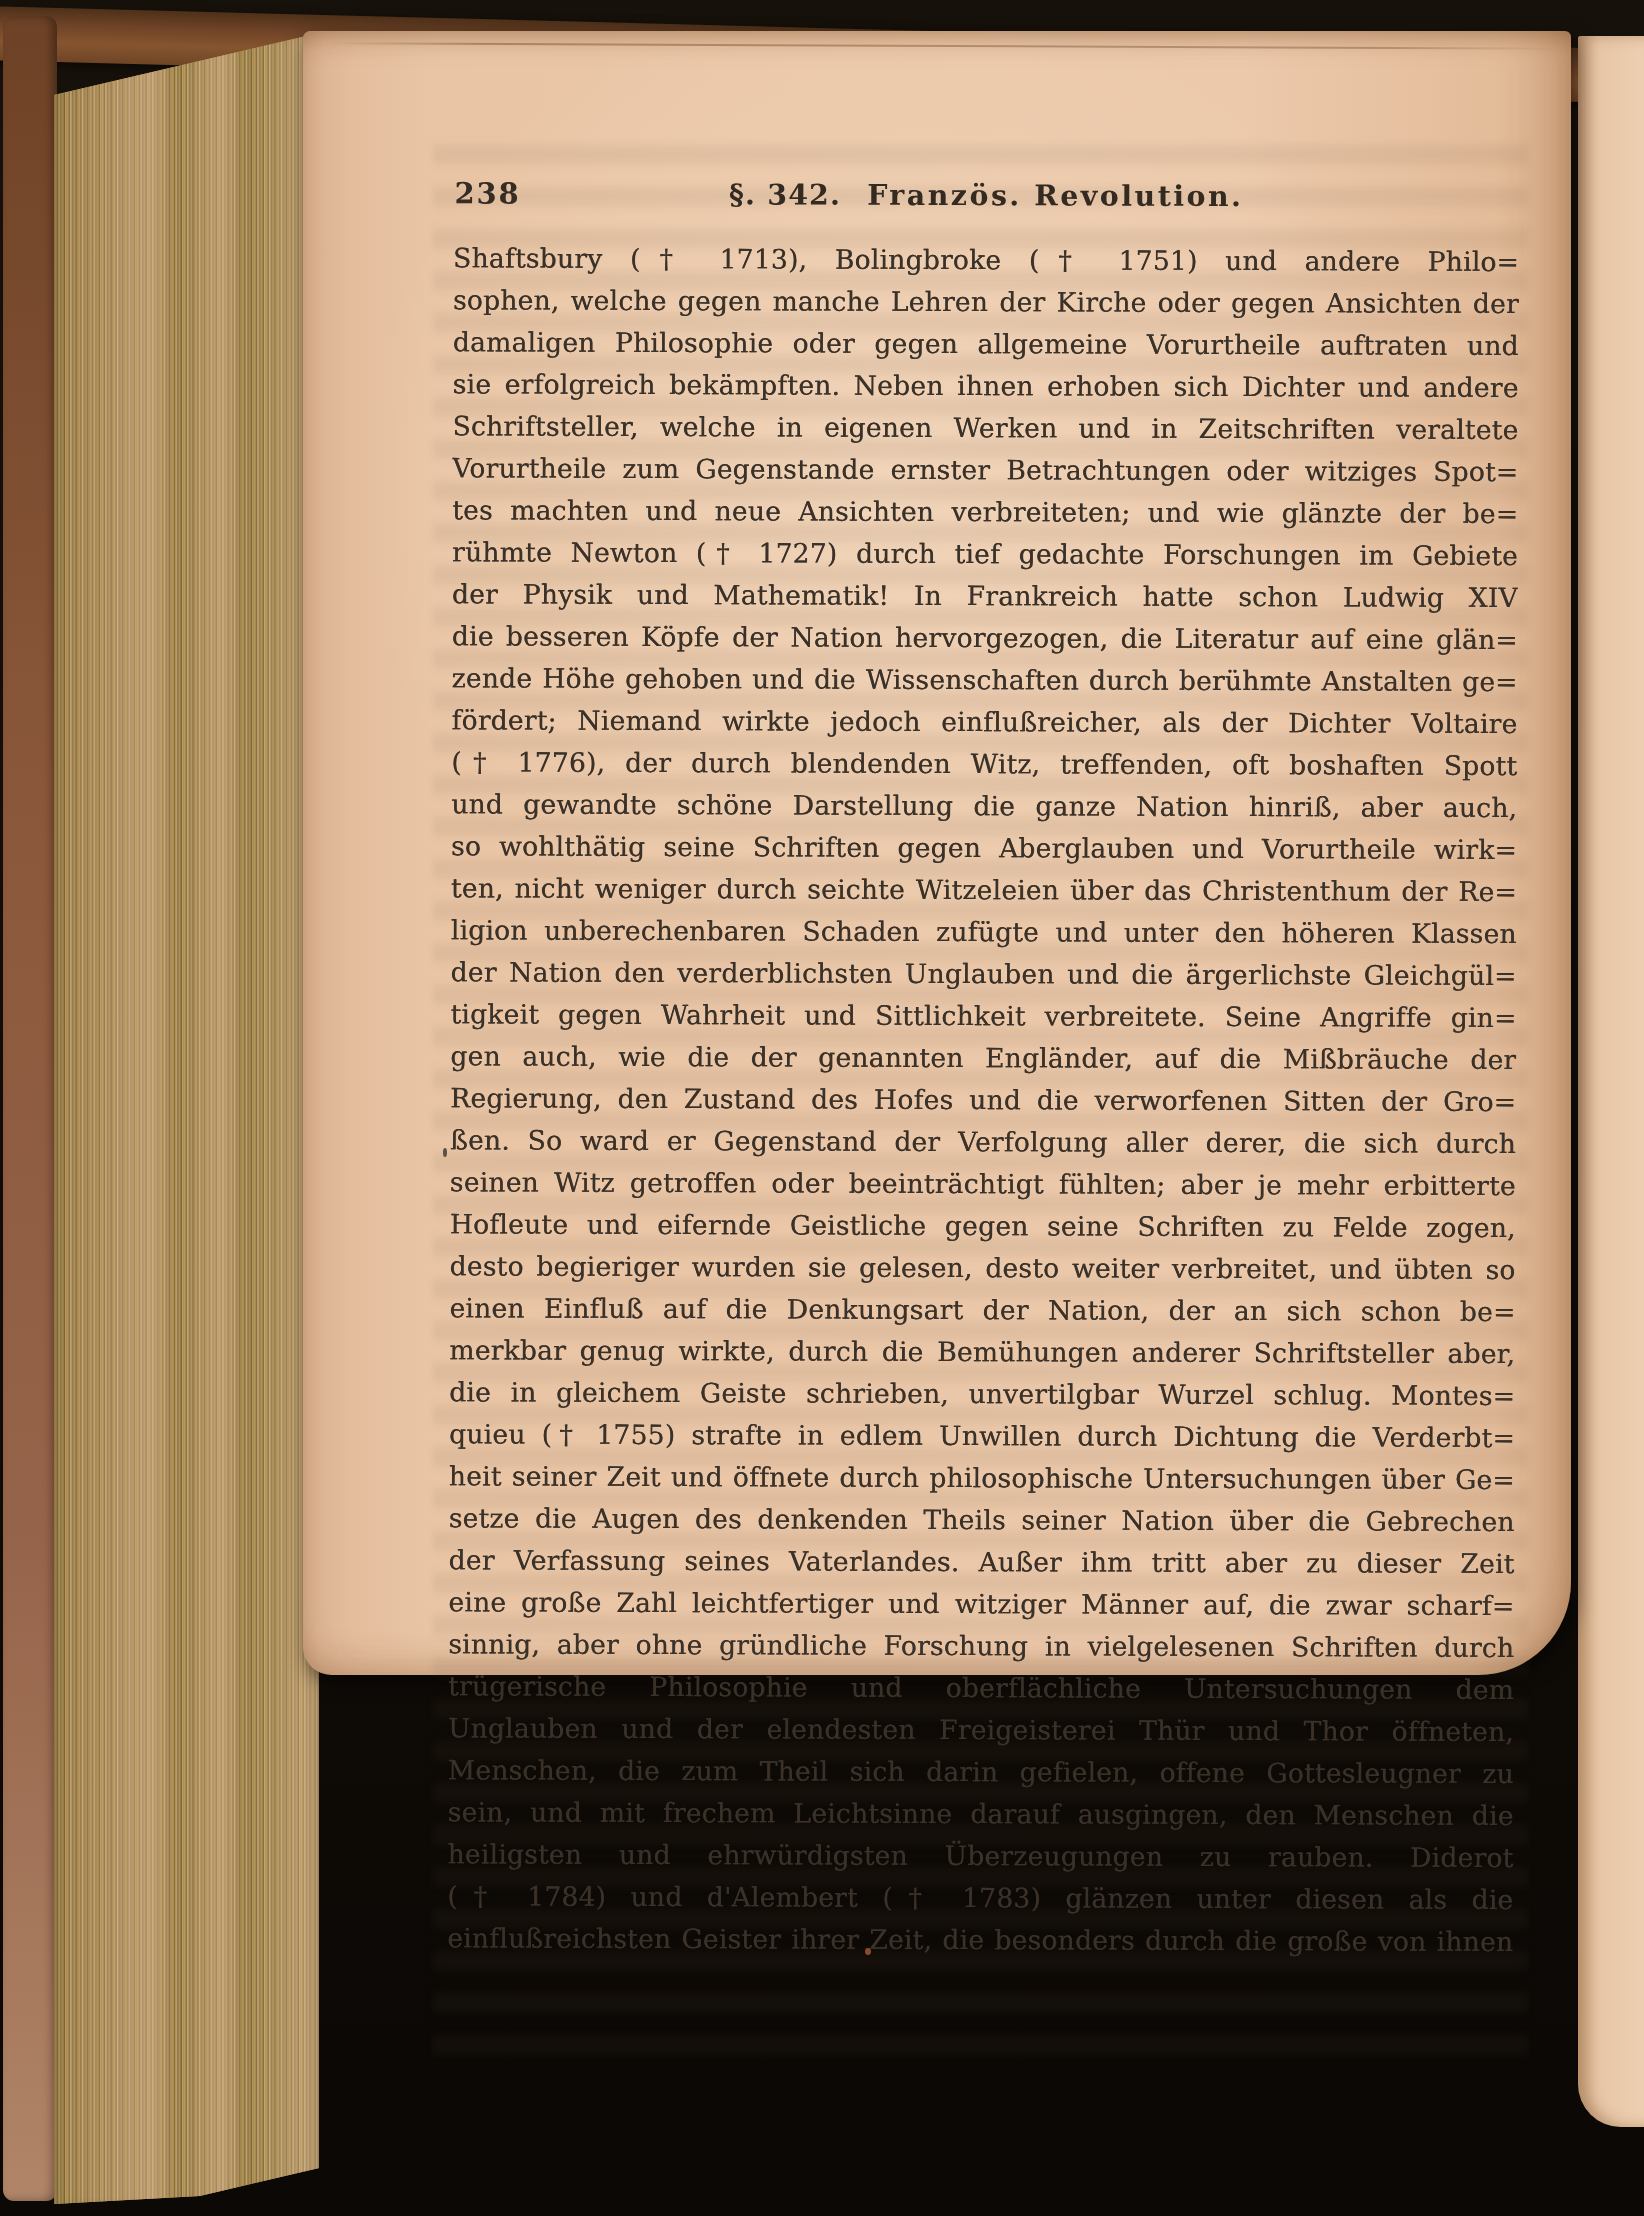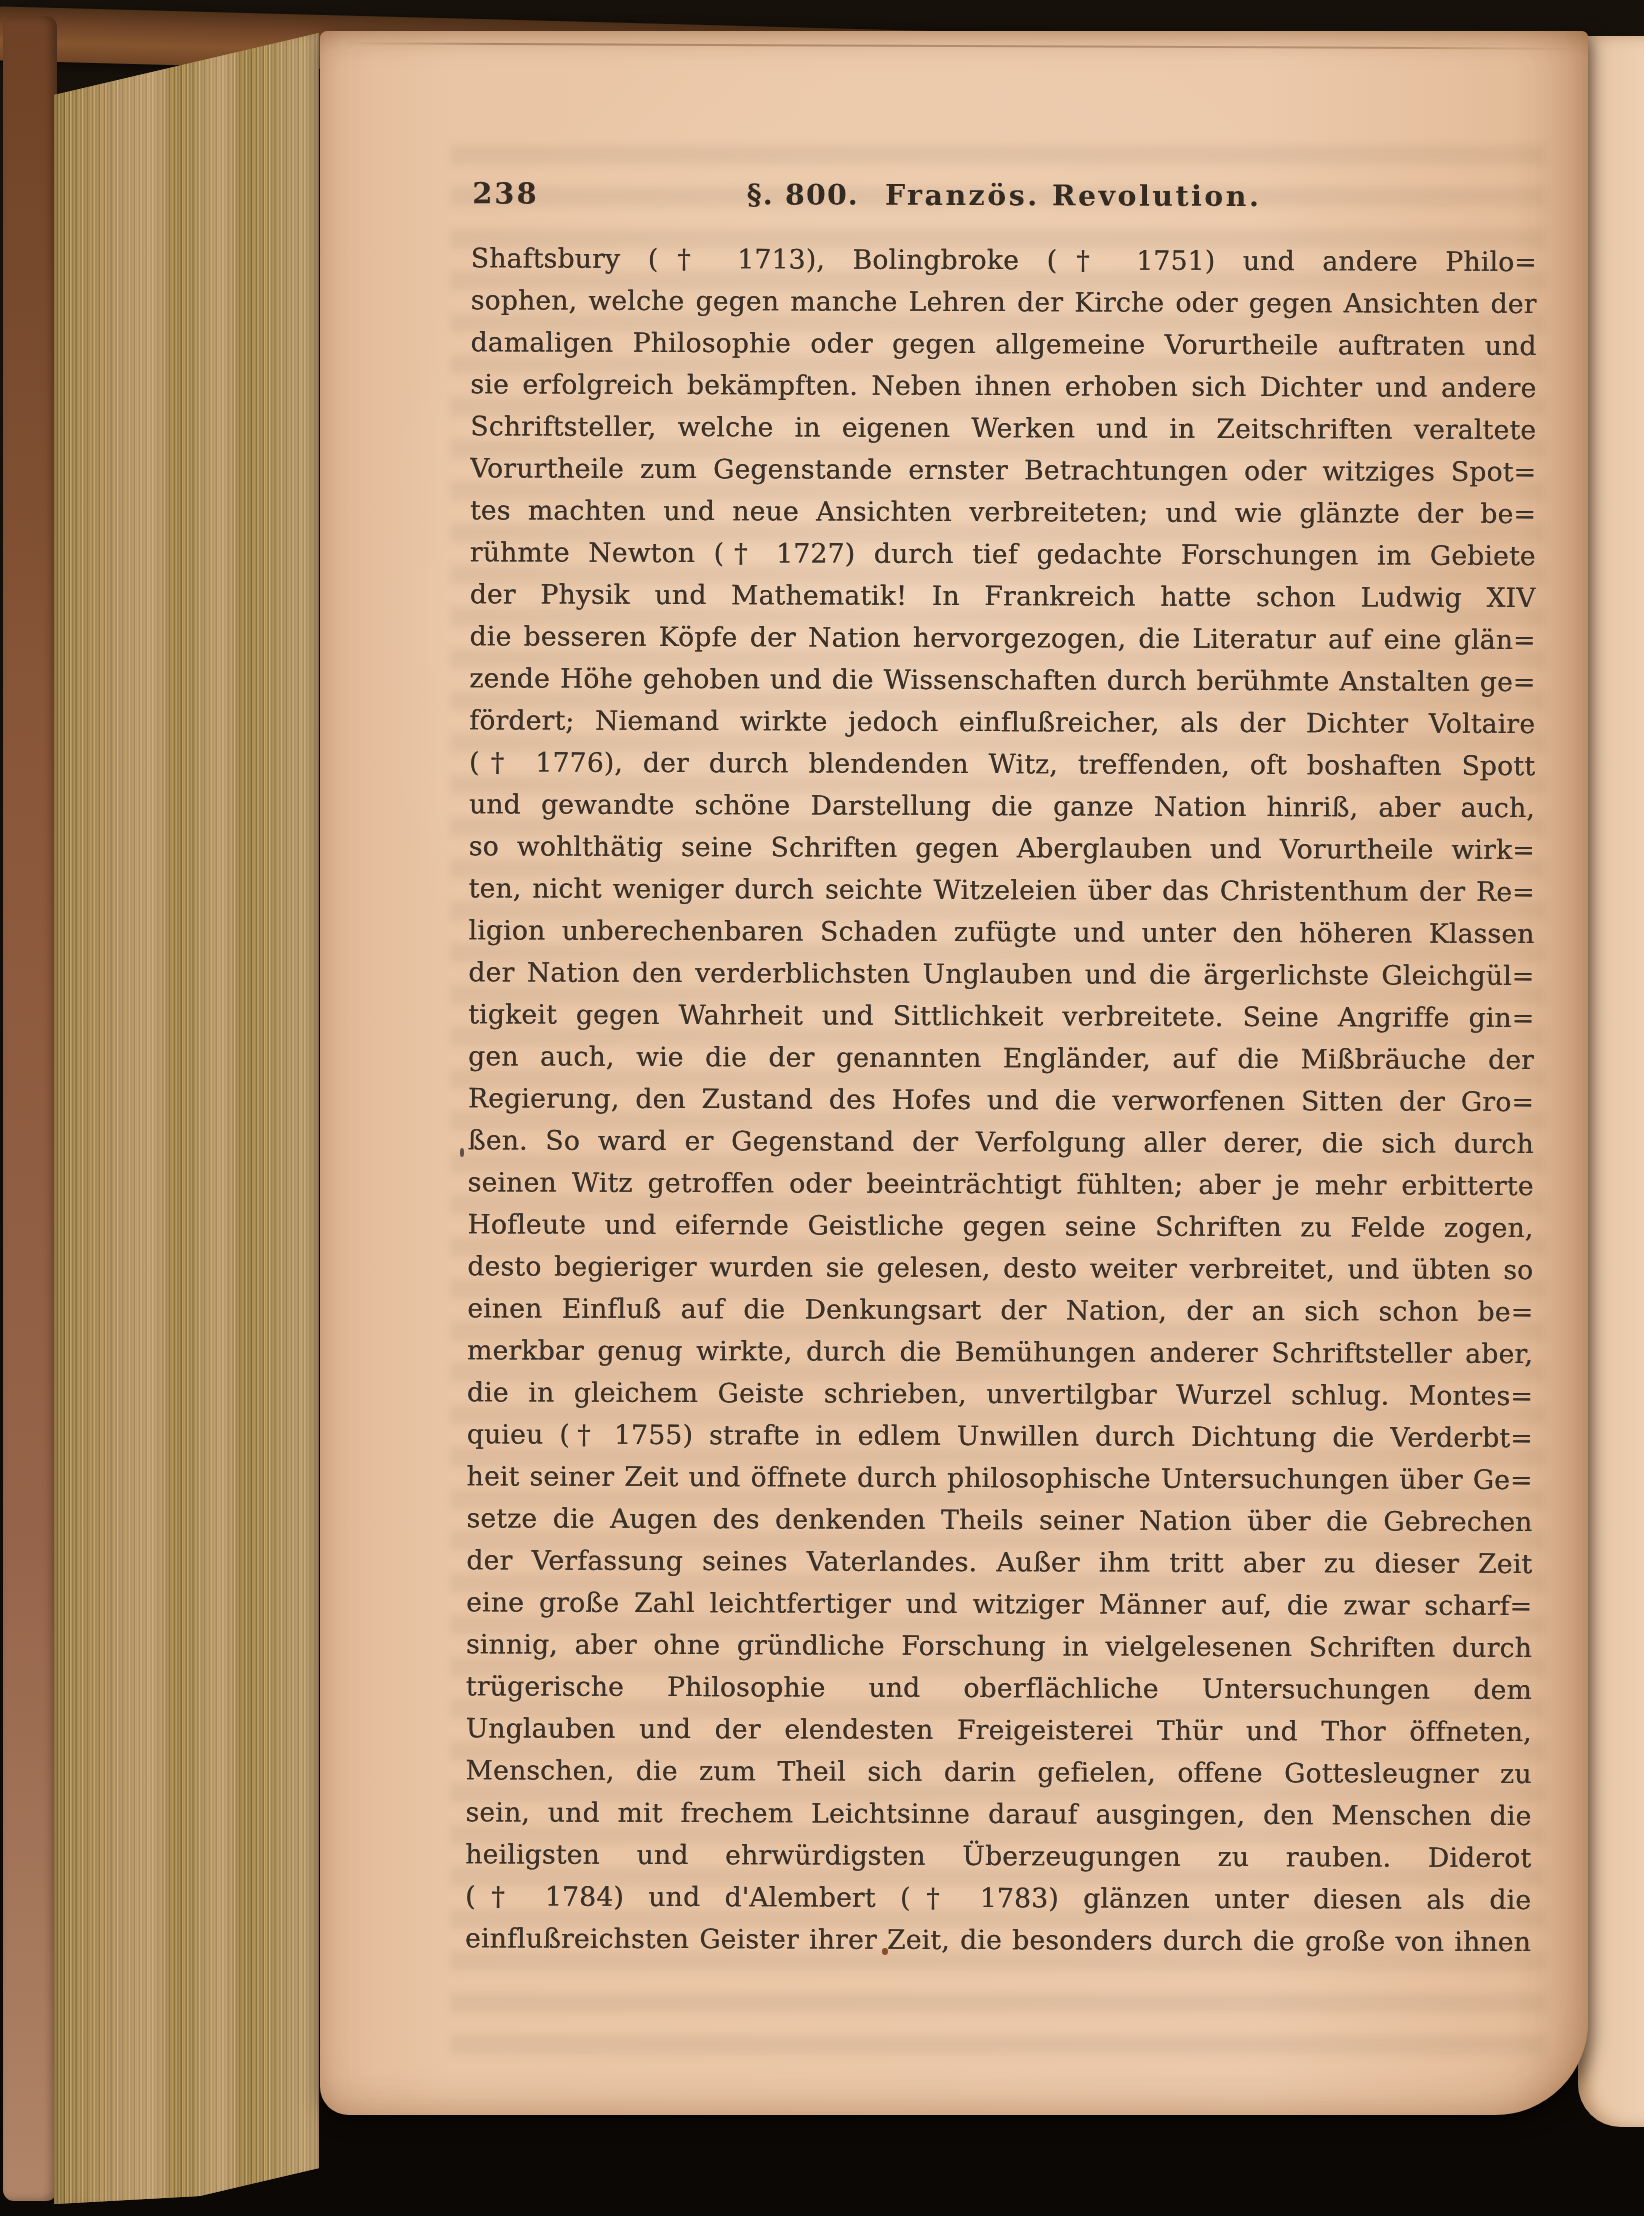--- a/index.html
+++ b/index.html
@@ -45,21 +45,21 @@
   }
   
   .facing-page{
     position:absolute;left:1578px;top:36px;width:69px;height:2091px;
     background:linear-gradient(90deg,#d9b391 0%,#e7c6a6 30%,#eed0b2 100%);
     border-radius:2.5px 0 0 43px;
     box-shadow:inset 8.7px 0 13.6px rgba(120,75,35,0.38);
   }
   
   .page{
-    position:absolute;left:320px;top:31px;width:1268px;height:2084px;
+    position:absolute;left:303px;top:31px;width:1268px;height:1644px;
     background:
       radial-gradient(ellipse 60% 45% at 46% 28%, rgba(255,242,224,0.30), rgba(255,242,224,0) 70%),
       linear-gradient(90deg,#e0b897 0%,#e9c5a5 10%,#ecc9ab 74%,#e3bc9a 94%,#d9af8b 100%),
       #e8c5a6;
     border-radius:7.4px 6.2px 93px 28.4px;
     box-shadow:
       inset 0 16px 25px -13.6px rgba(110,65,25,0.45),
       inset -35px 0 56px -25px rgba(120,70,30,0.35),
       inset 25px 0 49px -31px rgba(120,70,30,0.28),
       inset 0 -25px 43px -25px rgba(120,70,30,0.30),
@@ -123,21 +123,21 @@
   <div class="page">
     <div class="showthrough"></div>
     <div class="top-edge-line"></div>
     <div class="speck s1"></div>
     <div class="speck s2"></div>
 
     <div class="content">
       <div class="header">
         <span class="pagenum">238</span>
         <div class="heading">
-          <span class="hs">§. 800.</span><span class="ht">Französ. Revolution.</span>
+          <span class="hs">§. 342.</span><span class="ht">Französ. Revolution.</span>
         </div>
       </div>
       <div class="body">
           <div class="line">Shaftsbury († 1713), Bolingbroke († 1751) und andere Philo=</div>
           <div class="line">sophen, welche gegen manche Lehren der Kirche oder gegen Ansichten der</div>
           <div class="line">damaligen Philosophie oder gegen allgemeine Vorurtheile auftraten und</div>
           <div class="line">sie erfolgreich bekämpften. Neben ihnen erhoben sich Dichter und andere</div>
           <div class="line">Schriftsteller, welche in eigenen Werken und in Zeitschriften veraltete</div>
           <div class="line">Vorurtheile zum Gegenstande ernster Betrachtungen oder witziges Spot=</div>
           <div class="line">tes machten und neue Ansichten verbreiteten; und wie glänzte der be=</div>

